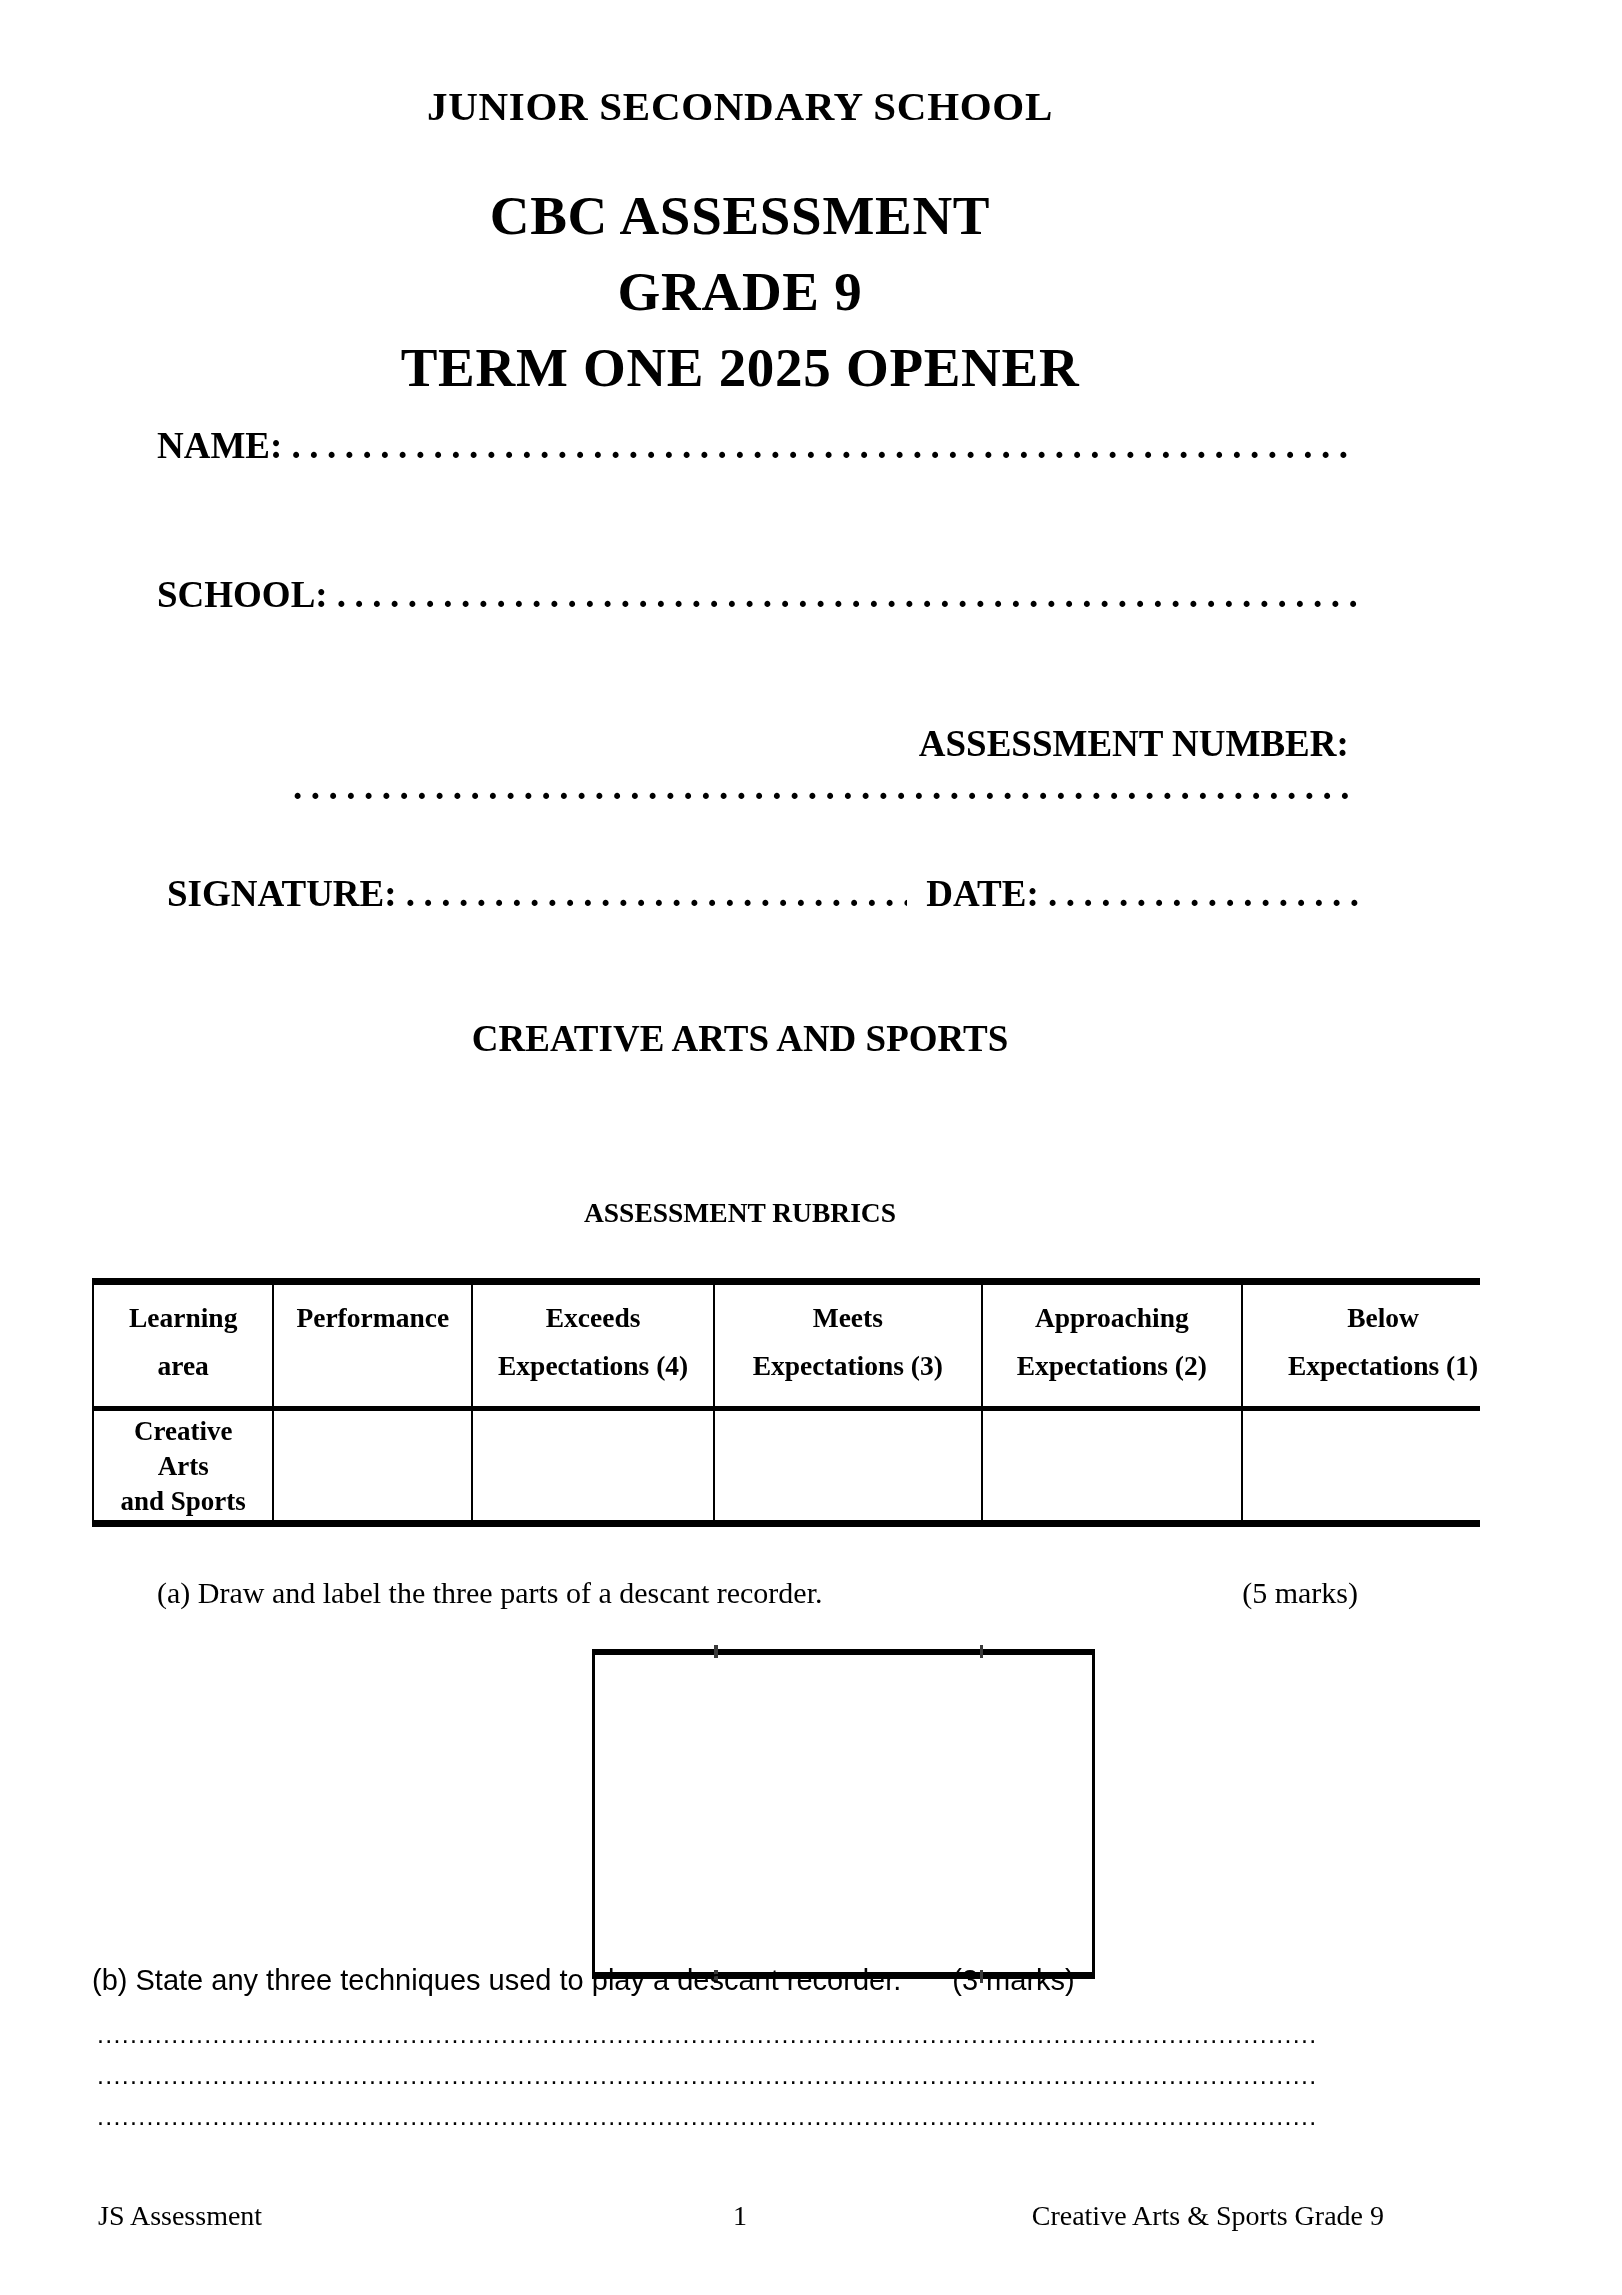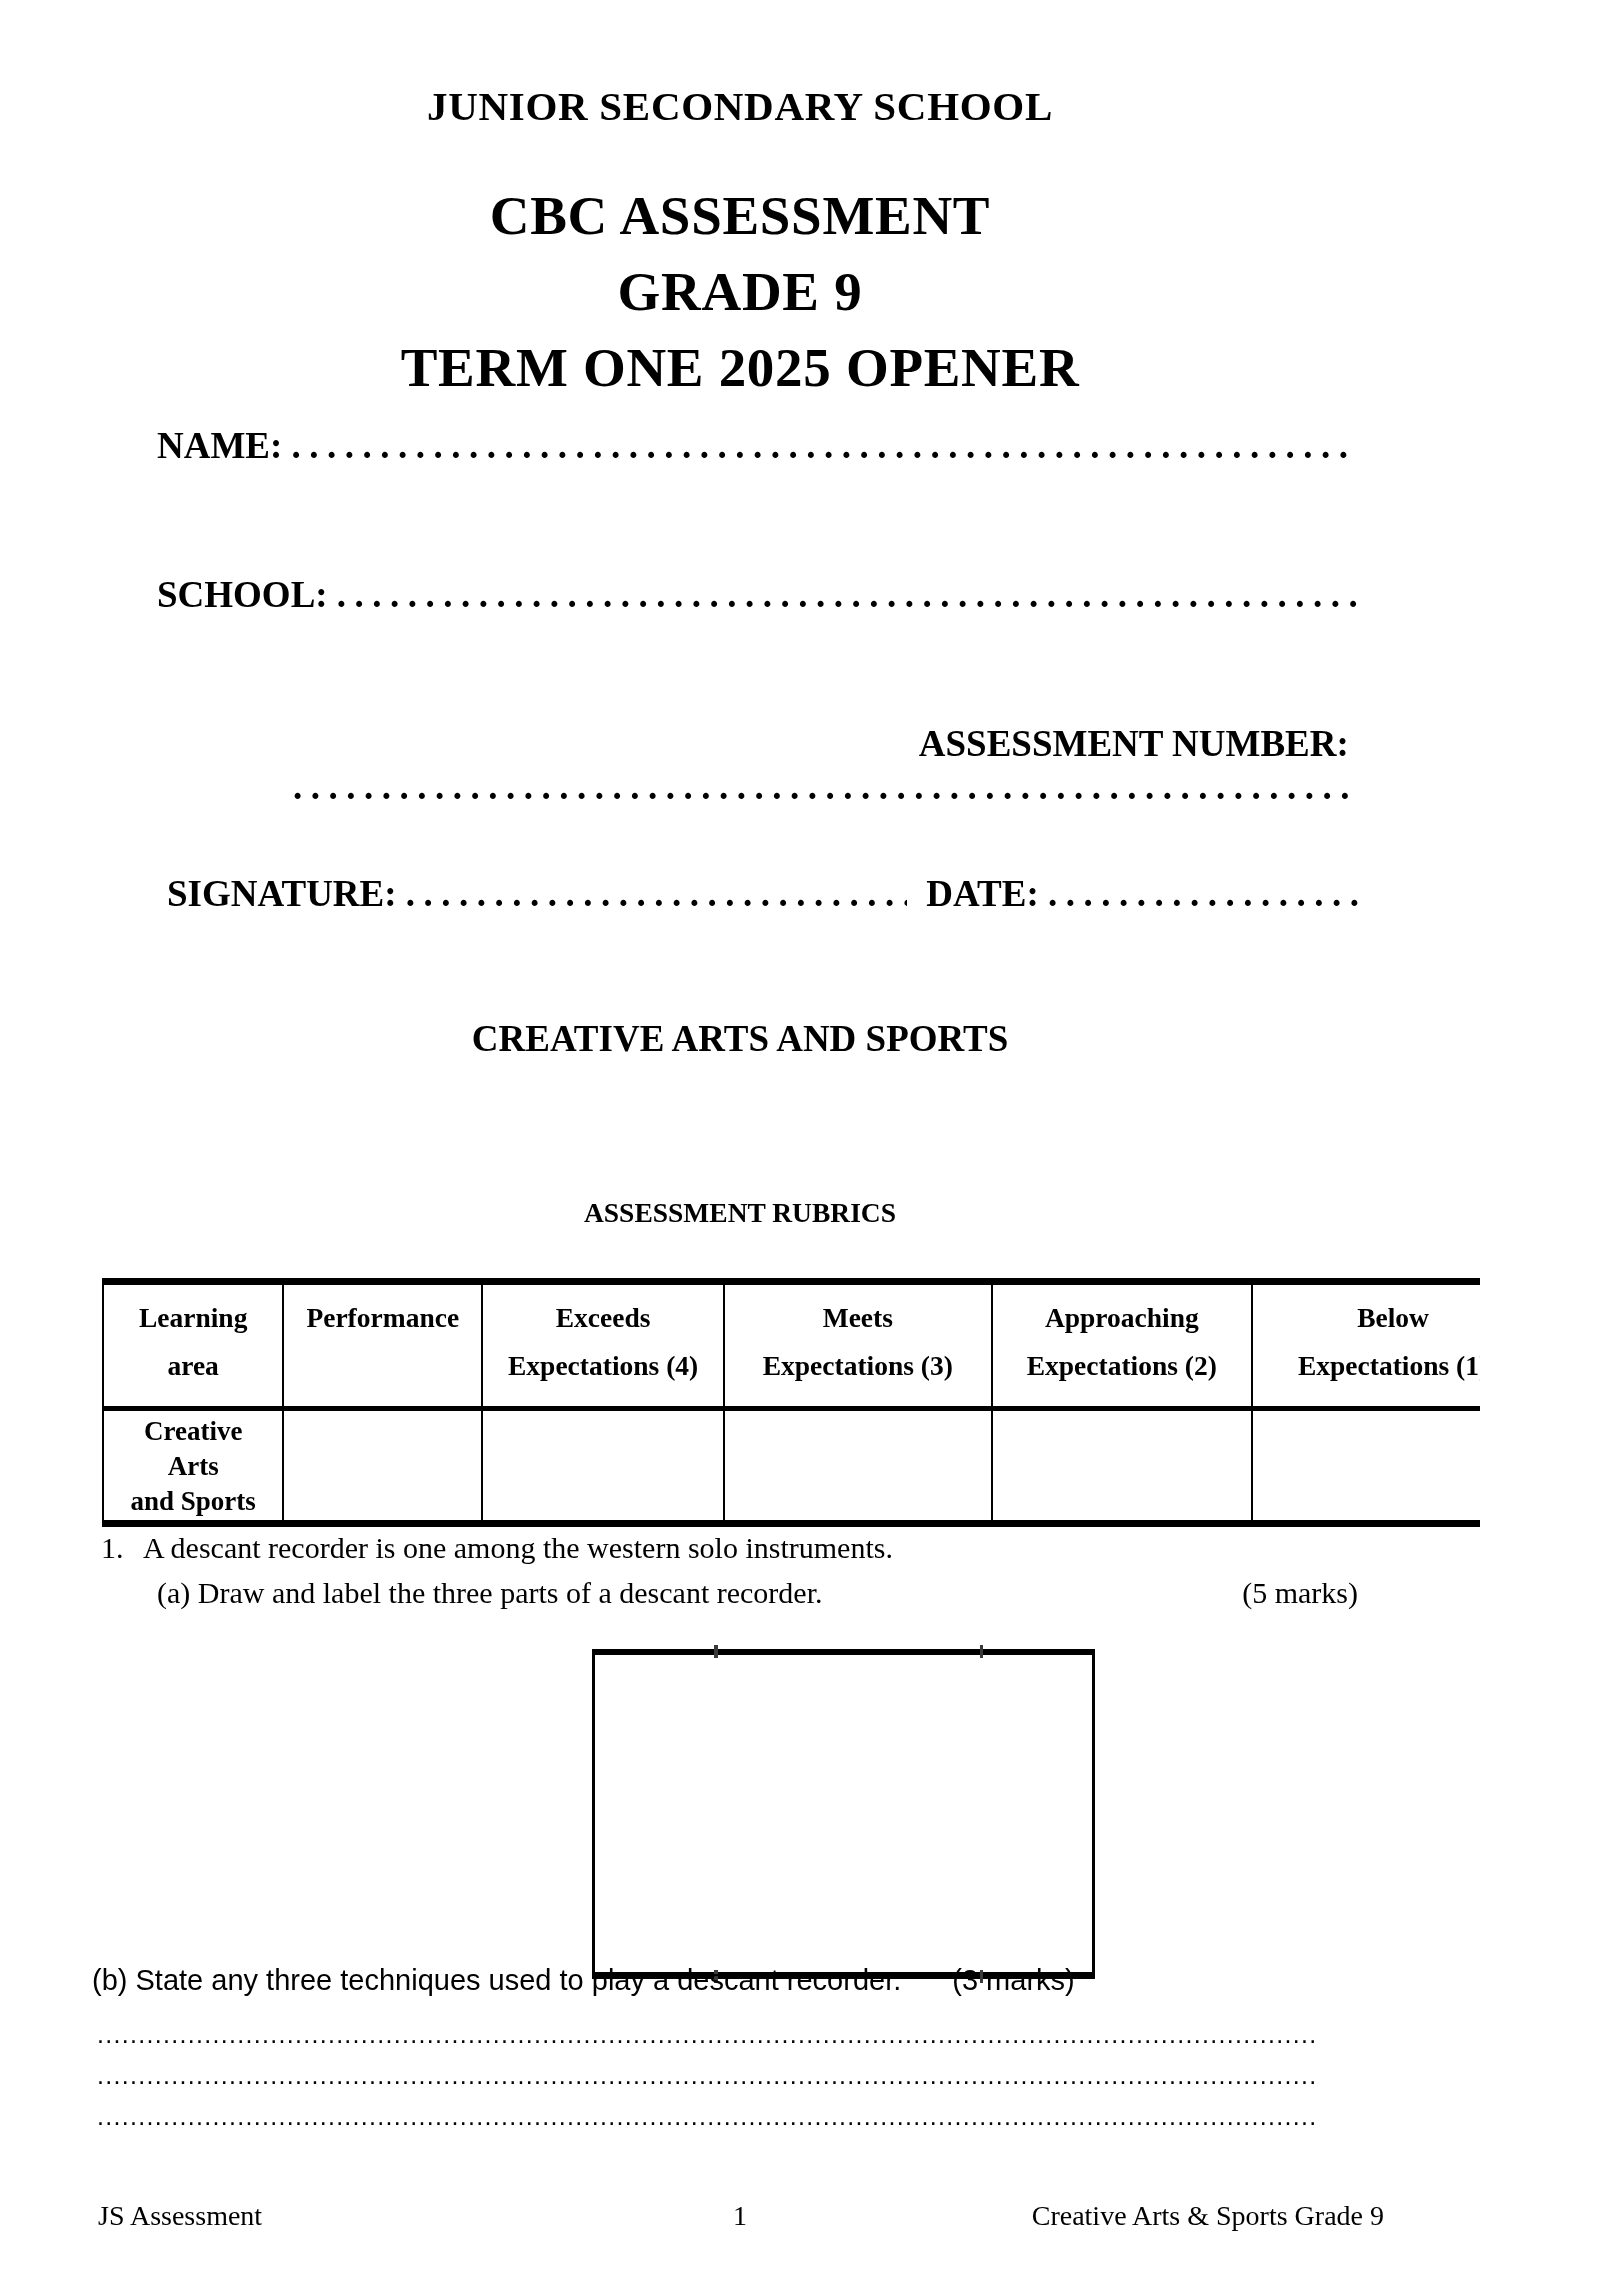--- a/index.html
+++ b/index.html
@@ -44,21 +44,21 @@
   }
   .leader-fixed { flex:0 0 501px; overflow:hidden; font-weight:bold; letter-spacing:8.5px; }
   .fl-name       { top:424px;  }
   .fl-school     { top:573px;  }
   .fl-assessment { top:722px;flex-direction:column; }
   .fl-signature  { top:872px; left:167px; }
   .date-label { flex:0 0 auto; margin-left:19.6px; margin-right:1.3px; }
 
   
   .rubrics-table {
-    position:absolute; top:1278px; left:102px; width:1433px;
+    position:absolute; top:1278px; left:92px; width:1433px;
     border-collapse:collapse; table-layout:fixed;
     border-top:7.2px solid #000; border-bottom:7.9px solid #000;
     border-left:2.6px solid #000; border-right:2.6px solid #000;
   }
   .rubrics-table th, .rubrics-table td { border:2.6px solid #000; }
   .rubrics-table tr.hdr th {
     border-bottom:5.2px solid #000;
     height:111px; vertical-align:top; padding-top:9.2px;
     font-size:27.5px; font-weight:bold; line-height:48px;
     text-align:center; white-space:pre-line;
@@ -188,23 +188,20 @@
 and Sports</td>
         <td></td>
         <td></td>
         <td></td>
         <td></td>
         <td></td>
       </tr>
     </tbody>
   </table>
 
-  <div class="q1-line">
-    <span class="qnum">1.</span><span>A descant recorder is one among the western solo instruments.</span>
-  </div>
 
   <div class="qa-line">
     <span>(a) Draw and label the three parts of a descant recorder.</span>
     <span class="marks">(5 marks)</span>
   </div>
 
   <div class="draw-box">
     <span class="tick tick-t1"></span>
     <span class="tick tick-t2"></span>
     <span class="tick tick-b1"></span>

